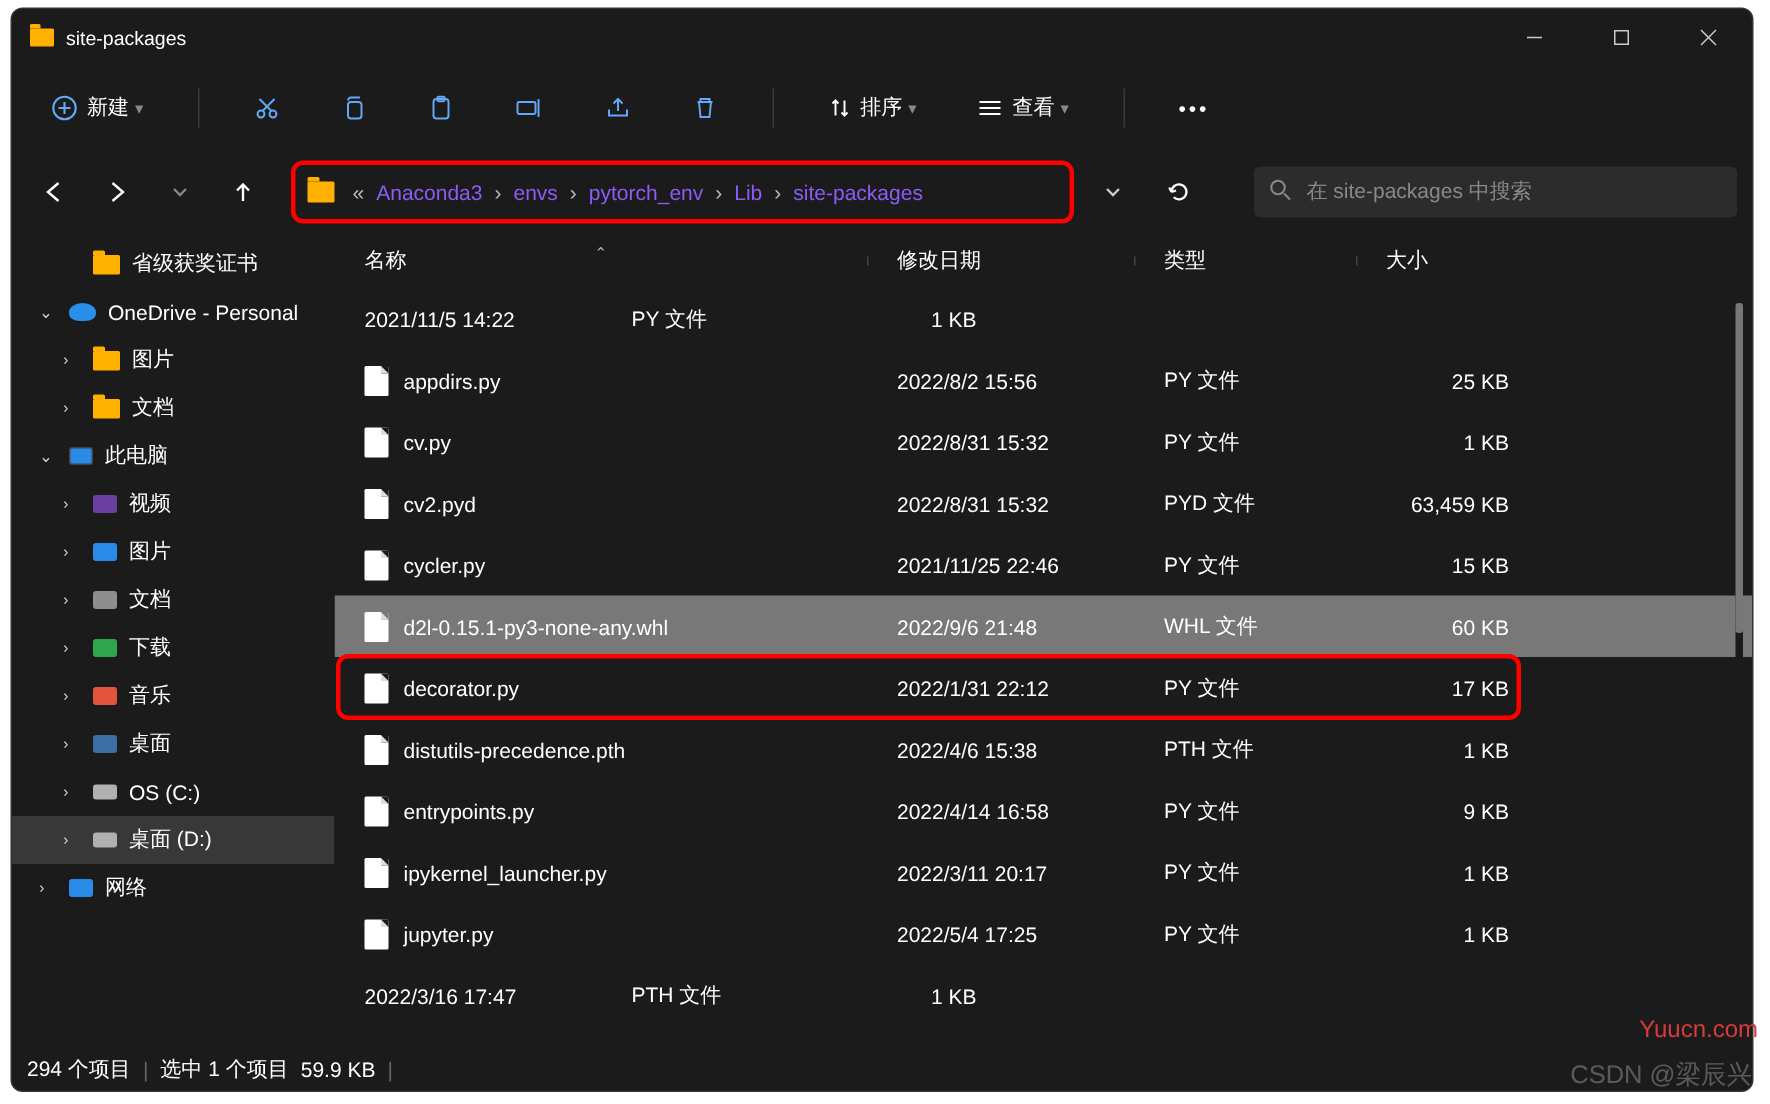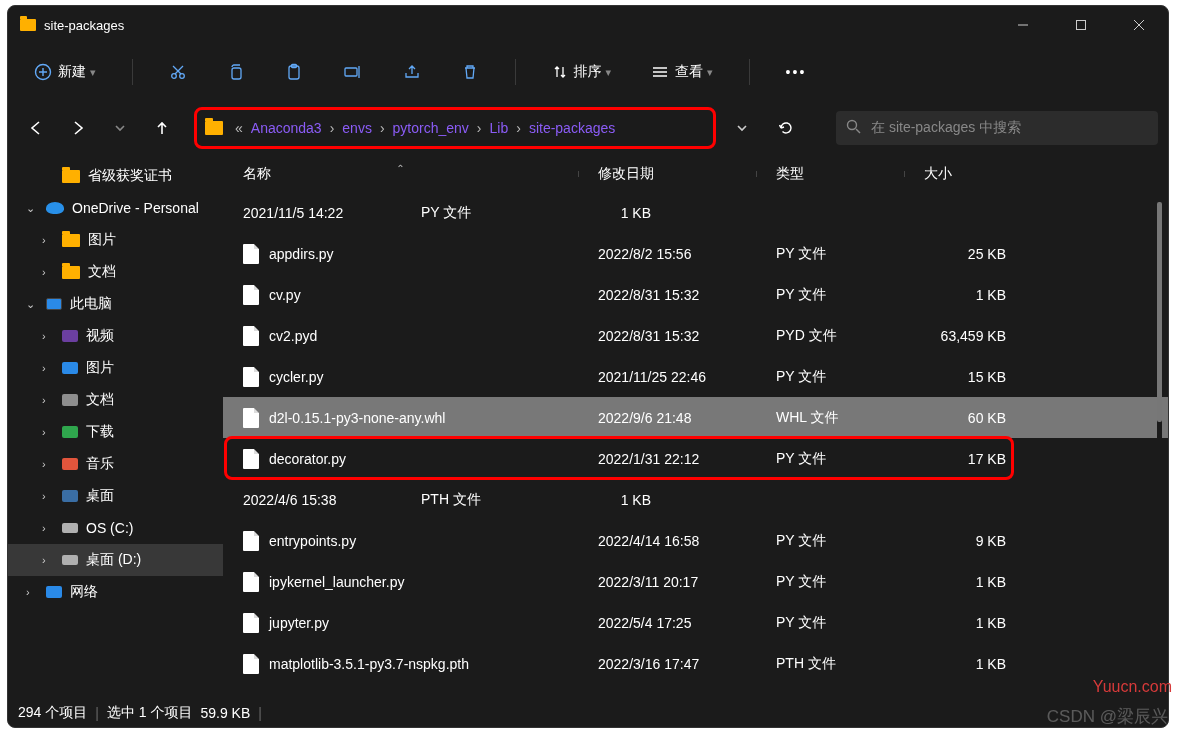--- a/index.html
+++ b/index.html
@@ -351,20 +351,24 @@
           <div class="row">
             <div class="c-name">
               <span class="fic"></span>
               <span>decorator.py</span>
             </div>
             <div class="c-date">2022/1/31 22:12</div>
             <div class="c-type">PY 文件</div>
             <div class="c-size">17 KB</div>
           </div>
           <div class="row">
+            <div class="c-name">
+              <span class="fic"></span>
+              <span>distutils-precedence.pth</span>
+            </div>
             <div class="c-date">2022/4/6 15:38</div>
             <div class="c-type">PTH 文件</div>
             <div class="c-size">1 KB</div>
           </div>
           <div class="row">
             <div class="c-name">
               <span class="fic"></span>
               <span>entrypoints.py</span>
             </div>
             <div class="c-date">2022/4/14 16:58</div>
@@ -383,24 +387,20 @@
           <div class="row">
             <div class="c-name">
               <span class="fic"></span>
               <span>jupyter.py</span>
             </div>
             <div class="c-date">2022/5/4 17:25</div>
             <div class="c-type">PY 文件</div>
             <div class="c-size">1 KB</div>
           </div>
           <div class="row">
-            <div class="c-name">
-              <span class="fic"></span>
-              <span>matplotlib-3.5.1-py3.7-nspkg.pth</span>
-            </div>
             <div class="c-date">2022/3/16 17:47</div>
             <div class="c-type">PTH 文件</div>
             <div class="c-size">1 KB</div>
           </div>
 
       <div class="highlight-box"></div>
           <div class="scrollbar">
             <div class="scroll-thumb"></div>
           </div>
         </div>

